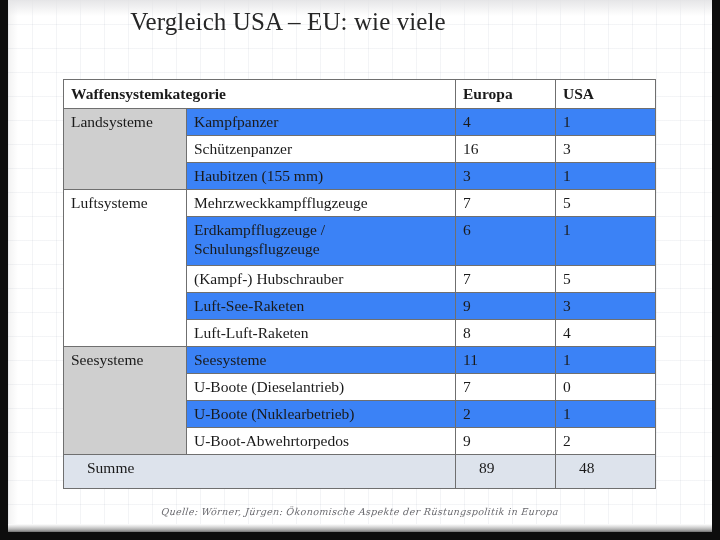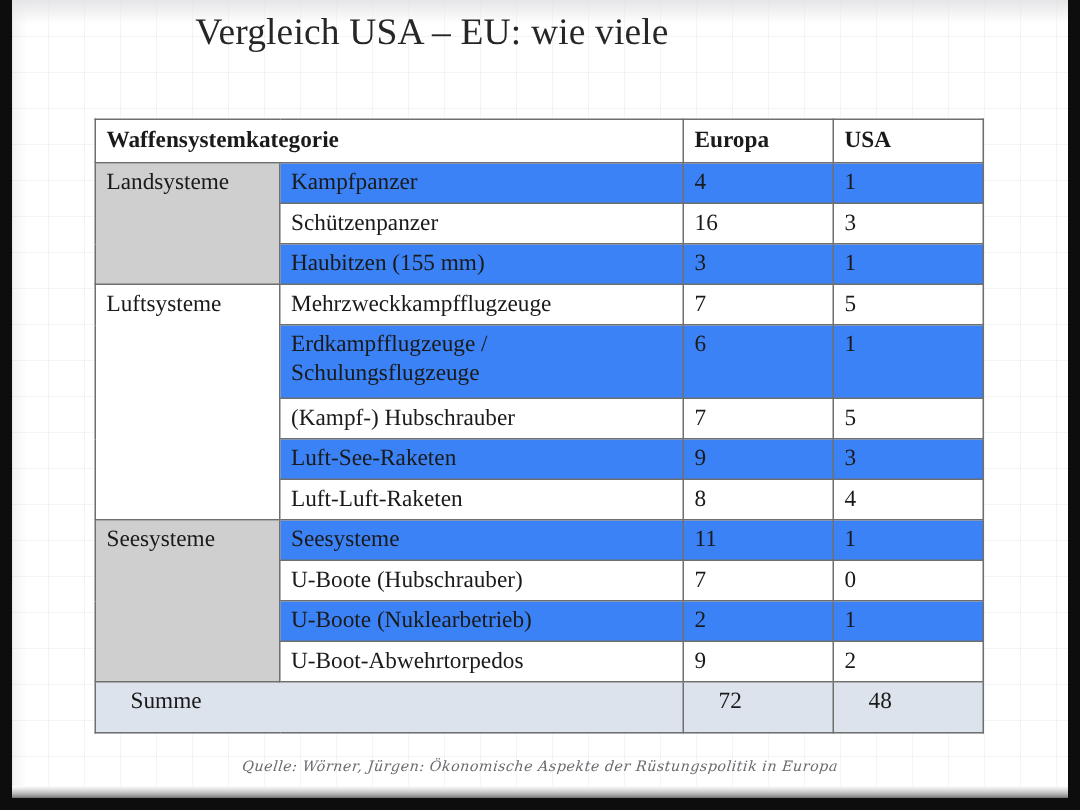--- a/index.html
+++ b/index.html
@@ -188,38 +188,38 @@
           <td class="cellnum">4</td>
         </tr>
 
         <tr class="shade">
           <td class="group-cell" rowspan="4">Seesysteme</td>
           <td>Seesysteme</td>
           <td class="cellnum">11</td>
           <td class="cellnum">1</td>
         </tr>
         <tr class="plain">
-          <td>U-Boote (Hubschrauber)</td>
+          <td>U-Boote (Dieselantrieb)</td>
           <td class="cellnum">7</td>
           <td class="cellnum">0</td>
         </tr>
         <tr class="shade">
           <td>U-Boote (Nuklearbetrieb)</td>
           <td class="cellnum">2</td>
           <td class="cellnum">1</td>
         </tr>
         <tr class="plain">
           <td>U-Boot-Abwehrtorpedos</td>
           <td class="cellnum">9</td>
           <td class="cellnum">2</td>
         </tr>
 
         <tr class="sum-row">
           <td colspan="2">Summe</td>
-          <td class="cellnum">72</td>
+          <td class="cellnum">89</td>
           <td class="cellnum">48</td>
         </tr>
 
       </tbody>
     </table>
   </div>
 
   <div id="source-line">Quelle: Wörner, Jürgen: Ökonomische Aspekte der Rüstungspolitik in Europa</div>
 
   <div id="slide-bottom-bevel"></div>

